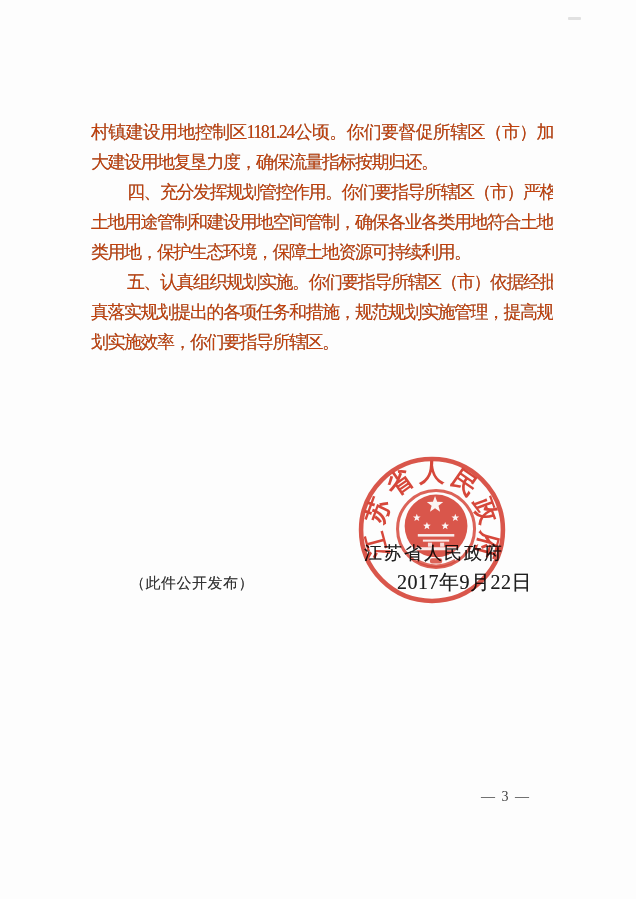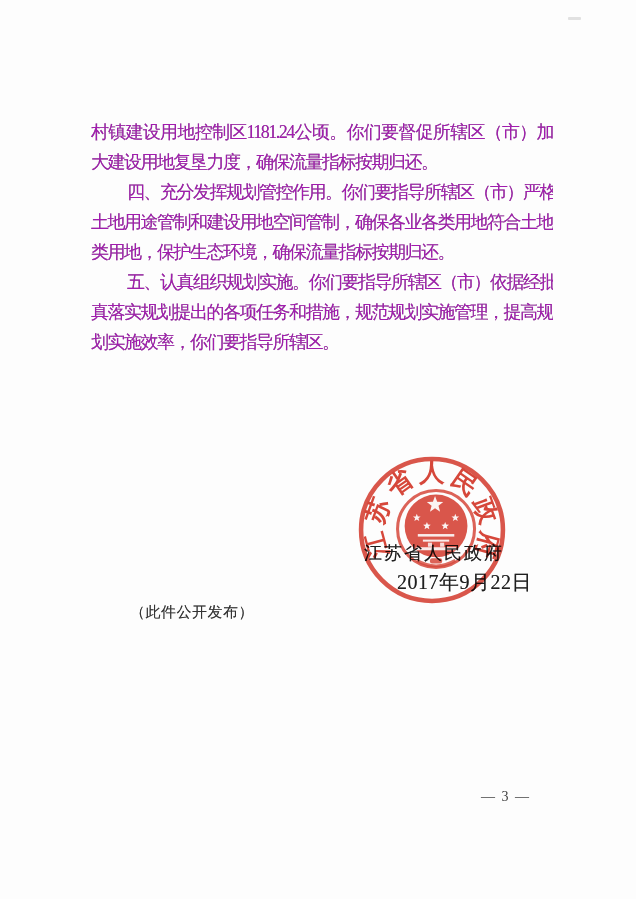--- a/index.html
+++ b/index.html
@@ -7,21 +7,21 @@
     position:relative;
     width:636px;height:899px;
     background:#fdfdfd;
     overflow:hidden;
     font-family:"Liberation Serif","DejaVu Serif",serif;
   }
   
   .body-text{
     position:absolute;left:91px;top:117px;width:462px;
     font-size:18px;line-height:30px;letter-spacing:-1.5px;
-    color:#a21caf;
+    color:#c2410c;
     text-shadow:0 0 .6px rgba(80,80,80,.65);
   }
   .body-text .line{
     height:30px;white-space:nowrap;
     text-align:justify;text-align-last:justify;
     text-justify:inter-character;
     overflow:hidden;
   }
   .body-text .line.last{text-align-last:left;}
   .body-text .line.indent{text-indent:36px;}
@@ -44,21 +44,21 @@
     position:absolute;left:356px;top:454px;width:152px;height:152px;
     mix-blend-mode:multiply;opacity:.93;
   }
   .seal-char{
     font-size:25px;font-weight:bold;fill:#d5392b;
     text-anchor:middle;dominant-baseline:central;
     font-family:"Liberation Serif","DejaVu Serif",serif;
   }
   
   .release-note{
-    position:absolute;left:130px;top:603px;
+    position:absolute;left:130px;top:574px;
     font-size:15px;letter-spacing:.5px;color:#333;
     white-space:nowrap;
     text-shadow:0 0 .5px rgba(70,70,70,.6);
   }
   .page-number{
     position:absolute;left:481px;top:789px;
     font-size:14px;letter-spacing:1.5px;color:#404040;
     white-space:nowrap;
   }
   
@@ -72,21 +72,21 @@
 
 <div class="page">
 
   <div class="artifact-dash"></div>
 
   <div class="body-text">
       <div class="line">村镇建设用地控制区1181.24公顷。你们要督促所辖区（市）加</div>
       <div class="line last">大建设用地复垦力度，确保流量指标按期归还。</div>
       <div class="line indent">四、充分发挥规划管控作用。你们要指导所辖区（市）严格</div>
       <div class="line">土地用途管制和建设用地空间管制，确保各业各类用地符合土地</div>
-      <div class="line last">类用地，保护生态环境，确保流量指标按期归还。</div>
+      <div class="line last">类用地，保护生态环境，保障土地资源可持续利用。</div>
       <div class="line indent">五、认真组织规划实施。你们要指导所辖区（市）依据经批</div>
       <div class="line">真落实规划提出的各项任务和措施，规范规划实施管理，提高规</div>
       <div class="line last">划实施效率，你们要指导所辖区。</div>
     </div>
 
   <div class="authority">江苏省人民政府</div>
 
   <div class="sign-date">2017年9月22日</div>
 
   <svg class="seal" viewBox="0 0 150 150">

